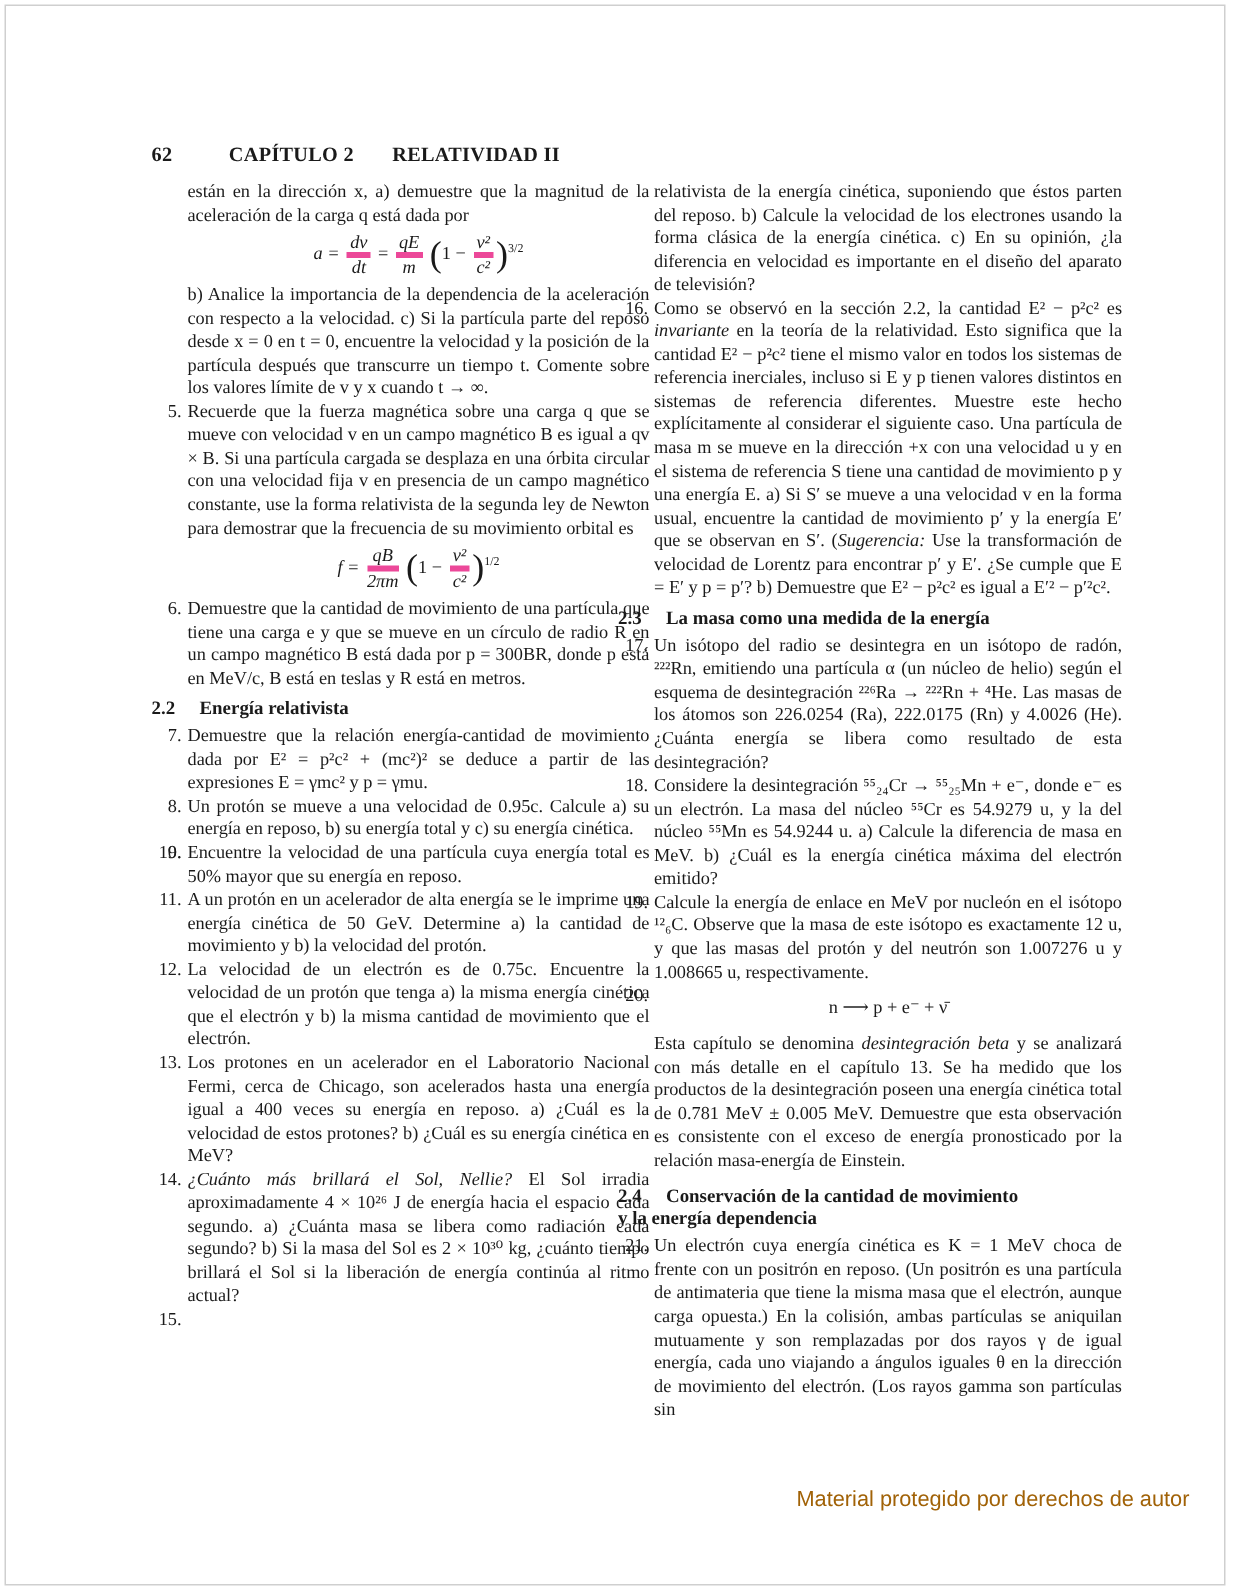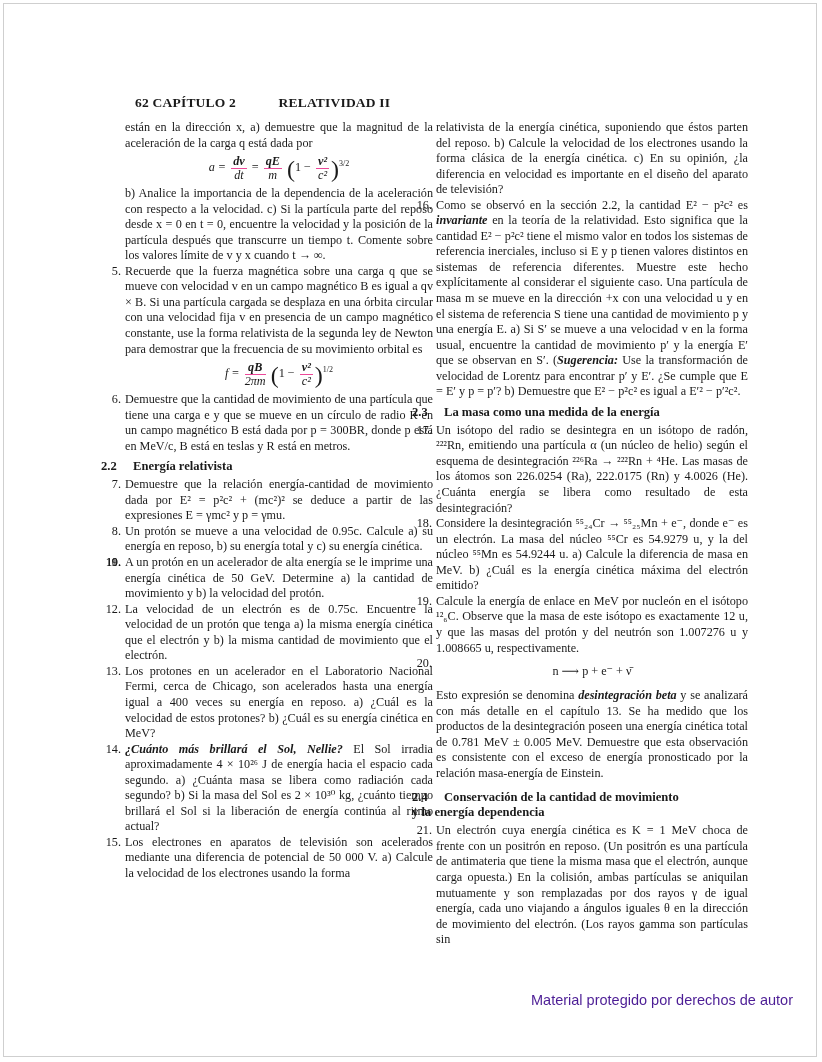--- a/index.html
+++ b/index.html
@@ -2,42 +2,42 @@
 <html><head>
 <meta charset="utf-8">
 <style>
   html, body { margin: 0; padding: 0; background: #ffffff; }
   body { width: 822px; height: 1062px; position: relative; overflow: hidden;
          font-family: "Liberation Serif", "DejaVu Serif", serif; color: #1a1a1a; }
   .page-frame { position: absolute; left: 3px; top: 3px; width: 814px; height: 1054px;
                 border: 1px solid #cfcfcf; box-sizing: border-box; background: #fff; }
   .running-head { position: absolute; top: 95px; left: 101px; font-size: 13.5px; font-weight: bold;
                   letter-spacing: 0.2px; white-space: nowrap; }
-  .running-head .pnum { display: inline-block; width: 48px; text-align: right; }
-  .running-head .chap { display: inline-block; margin-right: 39px; font-weight: bold; }
+  .running-head .pnum { display: inline-block; width: 48px; }
+  .running-head .chap { display: inline-block; margin-right: 22px; font-weight: bold; }
   .col { position: absolute; top: 120px; width: 308px; font-size: 12.2px; line-height: 15.55px; text-align: justify; }
   .col.left { left: 125px; }
   .col.right { left: 436px; width: 312px; top: 120px; }
   .para { margin: 0; }
   .prob { position: relative; padding-left: 24px; margin: 0 0 0 0; }
   .prob .num { position: absolute; left: -4px; width: 24px; text-align: right; font-weight: normal; }
   .left .prob { margin-left: -24px; }
   .right .prob { margin-left: -24px; }
   .section-head { font-weight: bold; margin: 5px 0 3px -24px; font-size: 12.6px; line-height: 15px; }
   .section-head .secnum { display: inline-block; width: 32px; }
   .equation { text-align: center; margin: 4px 0 4px 0; font-style: italic; line-height: 18px; }
   .eq-frac { display: inline-block; vertical-align: middle; text-align: center; margin: 0 2px; }
-  .eq-frac .n { display: block; border-bottom: 1px solid #ec4899; padding: 0 2px; line-height: 13px; font-weight: bold; }
+  .eq-frac .n { display: block; border-bottom: 4px solid #ec4899; padding: 0 2px; line-height: 13px; }
   .eq-frac .d { display: block; line-height: 13px; }
   .paren { font-style: normal; font-size: 24px; vertical-align: middle; font-weight: 200; }
   .upright { font-style: normal; }
   sup { font-size: 8px; line-height: 0; }
   .watermark { position: absolute; left: 531px; top: 992px; font-family: "Liberation Sans", "DejaVu Sans", sans-serif;
-               font-size: 14.5px; color: #4c1d95; white-space: nowrap; }
-  i { font-style: italic; font-weight: bold; }
+               font-size: 14.5px; color: #a16207; white-space: nowrap; }
+  i { font-style: italic; }
 </style>
 </head>
 <body>
 
 <div class="page-frame"></div>
 
 <div class="running-head">
   <span class="pnum">62</span>
   <span class="chap">CAPÍTULO 2</span>
   <span>RELATIVIDAD II</span>
@@ -74,26 +74,26 @@
   </div>
 
   <div class="section-head">
     <span class="secnum">2.2</span><span>Energía relativista</span>
   </div>
 
   <div id="problems-a">
       <div class="prob"><span class="num">7.</span><span>Demuestre que la relación energía-cantidad de movimiento dada por E² = p²c² + (mc²)² se deduce a partir de las expresiones E = γmc² y p = γmu.</span></div>
       <div class="prob"><span class="num">8.</span><span>Un protón se mueve a una velocidad de 0.95c. Calcule a) su energía en reposo, b) su energía total y c) su energía cinética.</span></div>
       <div class="prob"><span class="num">9.</span></div>
-      <div class="prob"><span class="num">10.</span></div>
+      <div class="prob"><span class="num">10.</span><span>Encuentre la velocidad de una partícula cuya energía total es 50% mayor que su energía en reposo.</span></div>
       <div class="prob"><span class="num">11.</span><span>A un protón en un acelerador de alta energía se le imprime una energía cinética de 50 GeV. Determine a) la cantidad de movimiento y b) la velocidad del protón.</span></div>
       <div class="prob"><span class="num">12.</span><span>La velocidad de un electrón es de 0.75c. Encuentre la velocidad de un protón que tenga a) la misma energía cinética que el electrón y b) la misma cantidad de movimiento que el electrón.</span></div>
       <div class="prob"><span class="num">13.</span><span>Los protones en un acelerador en el Laboratorio Nacional Fermi, cerca de Chicago, son acelerados hasta una energía igual a 400 veces su energía en reposo. a) ¿Cuál es la velocidad de estos protones? b) ¿Cuál es su energía cinética en MeV?</span></div>
       <div class="prob"><span class="num">14.</span><i>¿Cuánto más brillará el Sol, Nellie?</i><span> El Sol irradia aproximadamente 4 × 10²⁶ J de energía hacia el espacio cada segundo. a) ¿Cuánta masa se libera como radiación cada segundo? b) Si la masa del Sol es 2 × 10³⁰ kg, ¿cuánto tiempo brillará el Sol si la liberación de energía continúa al ritmo actual?</span></div>
-      <div class="prob"><span class="num">15.</span><span>Los electrones en aparatos de televisión son acelerados mediante una diferencia de potencial de 50 000 V. a) Calcule la velocidad de los electrones usando la forma</span></div>
+      <div class="prob"><span class="num">15.</span></div>
     </div>
 </div>
 
 <div class="col right">
   <p class="para">relativista de la energía cinética, suponiendo que éstos parten del reposo. b) Calcule la velocidad de los electrones usando la forma clásica de la energía cinética. c) En su opinión, ¿la diferencia en velocidad es importante en el diseño del aparato de televisión?</p>
 
   <div class="prob">
     <span class="num">16.</span>
     <span>Como se observó en la sección 2.2, la cantidad E² − p²c² es </span><i>invariante</i><span> en la teoría de la relatividad. Esto significa que la cantidad E² − p²c² tiene el mismo valor en todos los sistemas de referencia inerciales, incluso si E y p tienen valores distintos en sistemas de referencia diferentes. Muestre este hecho explícitamente al considerar el siguiente caso. Una partícula de masa m se mueve en la dirección +x con una velocidad u y en el sistema de referencia S tiene una cantidad de movimiento p y una energía E. a) Si S′ se mueve a una velocidad v en la forma usual, encuentre la cantidad de movimiento p′ y la energía E′ que se observan en S′. (</span><i>Sugerencia:</i><span> Use la transformación de velocidad de Lorentz para encontrar p′ y E′. ¿Se cumple que E = E′ y p = p′? b) Demuestre que E² − p²c² es igual a E′² − p′²c².</span>
   </div>
@@ -104,21 +104,21 @@
 
   <div id="problems-b">
       <div class="prob"><span class="num">17.</span><span>Un isótopo del radio se desintegra en un isótopo de radón, ²²²Rn, emitiendo una partícula α (un núcleo de helio) según el esquema de desintegración ²²⁶Ra → ²²²Rn + ⁴He. Las masas de los átomos son 226.0254 (Ra), 222.0175 (Rn) y 4.0026 (He). ¿Cuánta energía se libera como resultado de esta desintegración?</span></div>
       <div class="prob"><span class="num">18.</span><span>Considere la desintegración ⁵⁵₂₄Cr → ⁵⁵₂₅Mn + e⁻, donde e⁻ es un electrón. La masa del núcleo ⁵⁵Cr es 54.9279 u, y la del núcleo ⁵⁵Mn es 54.9244 u. a) Calcule la diferencia de masa en MeV. b) ¿Cuál es la energía cinética máxima del electrón emitido?</span></div>
       <div class="prob"><span class="num">19.</span><span>Calcule la energía de enlace en MeV por nucleón en el isótopo ¹²₆C. Observe que la masa de este isótopo es exactamente 12 u, y que las masas del protón y del neutrón son 1.007276 u y 1.008665 u, respectivamente.</span></div>
       <div class="prob"><span class="num">20.</span></div>
     </div>
 
   <div class="equation upright" style="font-style:normal; margin:6px 0 8px 0;">n ⟶ p + e⁻ + ν̄</div>
 
-  <p class="para"><span>Esto expresión se denomina </span><i>desintegración beta</i><span> y se analizará con más detalle en el capítulo 13. Se ha medido que los productos de la desintegración poseen una energía cinética total de 0.781 MeV ± 0.005 MeV. Demuestre que esta observación es consistente con el exceso de energía pronosticado por la relación masa-energía de Einstein.</span></p>
+  <p class="para"><span>Esta capítulo se denomina </span><i>desintegración beta</i><span> y se analizará con más detalle en el capítulo 13. Se ha medido que los productos de la desintegración poseen una energía cinética total de 0.781 MeV ± 0.005 MeV. Demuestre que esta observación es consistente con el exceso de energía pronosticado por la relación masa-energía de Einstein.</span></p>
 
   <div class="section-head" style="margin-top:9px;">
     <span class="secnum">2.4</span><span>Conservación de la cantidad de movimiento</span><br>
     <span>y la energía dependencia</span>
   </div>
 
   <div class="prob">
     <span class="num">21.</span>
     <span>Un electrón cuya energía cinética es K = 1 MeV choca de frente con un positrón en reposo. (Un positrón es una partícula de antimateria que tiene la misma masa que el electrón, aunque carga opuesta.) En la colisión, ambas partículas se aniquilan mutuamente y son remplazadas por dos rayos γ de igual energía, cada uno viajando a ángulos iguales θ en la dirección de movimiento del electrón. (Los rayos gamma son partículas sin</span>
   </div>

